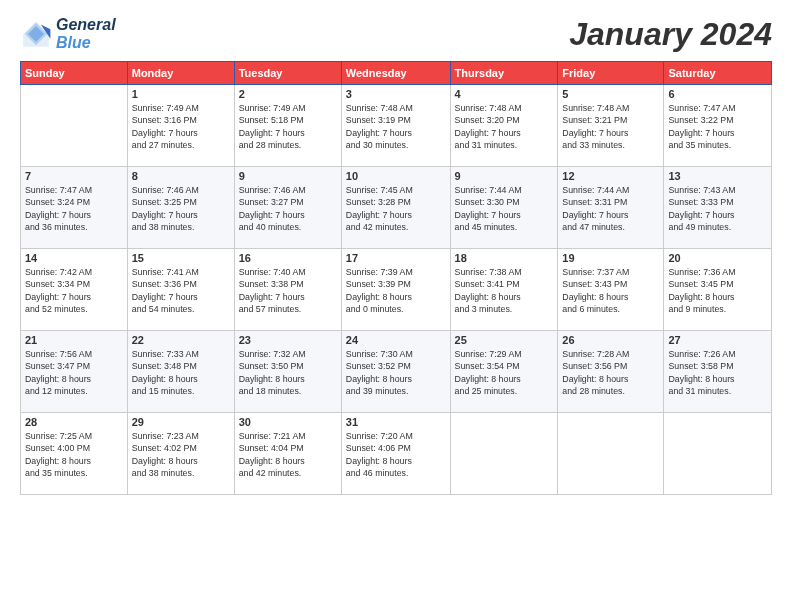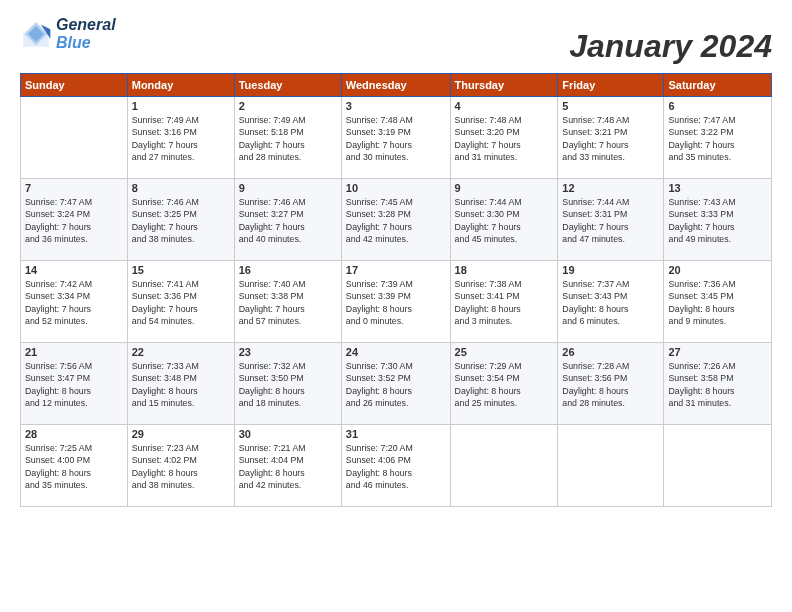--- a/index.html
+++ b/index.html
@@ -31,33 +31,32 @@
       width: 32px;
       height: 32px;
     }
     .title-block {
       text-align: right;
     }
     .month-title {
       font-size: 32px;
       font-weight: bold;
       color: #333;
-      margin-top: 12px;
     }
     .subtitle {
       font-size: 14px;
       color: #555;
     }
     .calendar {
       width: 100%;
       border-collapse: collapse;
       font-size: 9.5px;
     }
     .calendar thead tr th {
-      background-color: #c2410c;
+      background-color: #ef4444;
       color: #fff;
       padding: 5px 4px;
       text-align: left;
       font-size: 11px;
       font-weight: bold;
       border: 1px solid #2a5aaf;
     }
     .calendar tbody tr td {
       border: 1px solid #ccc;
       vertical-align: top;
@@ -333,21 +332,21 @@
               <div>Daylight: 8 hours</div>
               <div>and 18 minutes.</div>
             </div>
           </td>
           <td>
             <div class="day-number">24</div>
             <div class="day-info">
               <div>Sunrise: 7:30 AM</div>
               <div>Sunset: 3:52 PM</div>
               <div>Daylight: 8 hours</div>
-              <div>and 26 minutes.</div>
+              <div>and 39 minutes.</div>
             </div>
           </td>
           <td>
             <div class="day-number">25</div>
             <div class="day-info">
               <div>Sunrise: 7:29 AM</div>
               <div>Sunset: 3:54 PM</div>
               <div>Daylight: 8 hours</div>
               <div>and 25 minutes.</div>
             </div>

